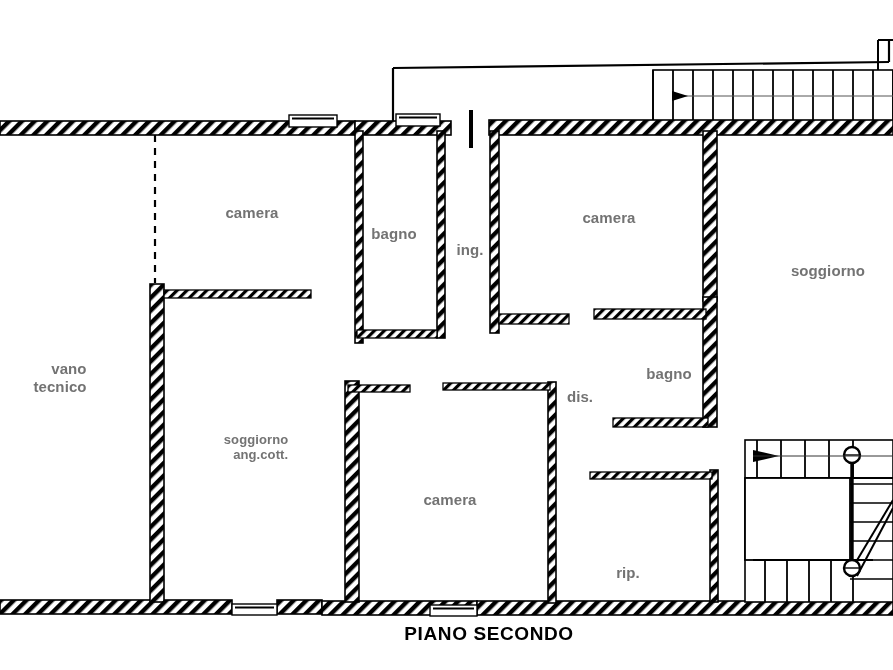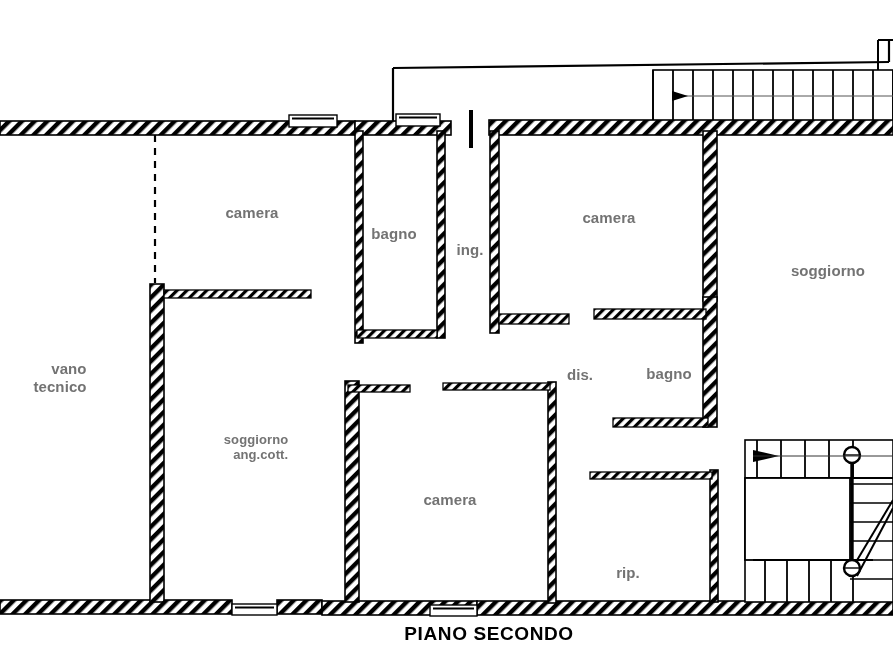--- a/index.html
+++ b/index.html
@@ -155,21 +155,21 @@
   </svg>
 
   <div id="labels-layer">
       <div class="room-label" style="left: 60px; top: 362px; font-size: 15px; margin-top: 16px;">vano
 tecnico</div>
       <div class="room-label" style="left: 252px; top: 213px; font-size: 15px;">camera</div>
       <div class="room-label" style="left: 394px; top: 234px; font-size: 15px;">bagno</div>
       <div class="room-label" style="left: 470px; top: 250px; font-size: 15px;">ing.</div>
       <div class="room-label" style="left: 609px; top: 218px; font-size: 15px;">camera</div>
       <div class="room-label" style="left: 828px; top: 271px; font-size: 15px;">soggiorno</div>
-      <div class="room-label" style="left: 580px; top: 375px; font-size: 15px;">dis.</div>
+      <div class="room-label" style="left: 580px; top: 397px; font-size: 15px;">dis.</div>
       <div class="room-label" style="left: 669px; top: 374px; font-size: 15px;">bagno</div>
       <div class="room-label" style="left: 256px; top: 447px; font-size: 13px;">soggiorno
 ang.cott.</div>
       <div class="room-label" style="left: 450px; top: 500px; font-size: 15px;">camera</div>
       <div class="room-label" style="left: 628px; top: 537px; font-size: 15px; margin-top: 36px;">rip.</div>
     </div>
 
   <div class="plan-title" style="left:489px; top:634px;">PIANO SECONDO</div>
 
 </div>

